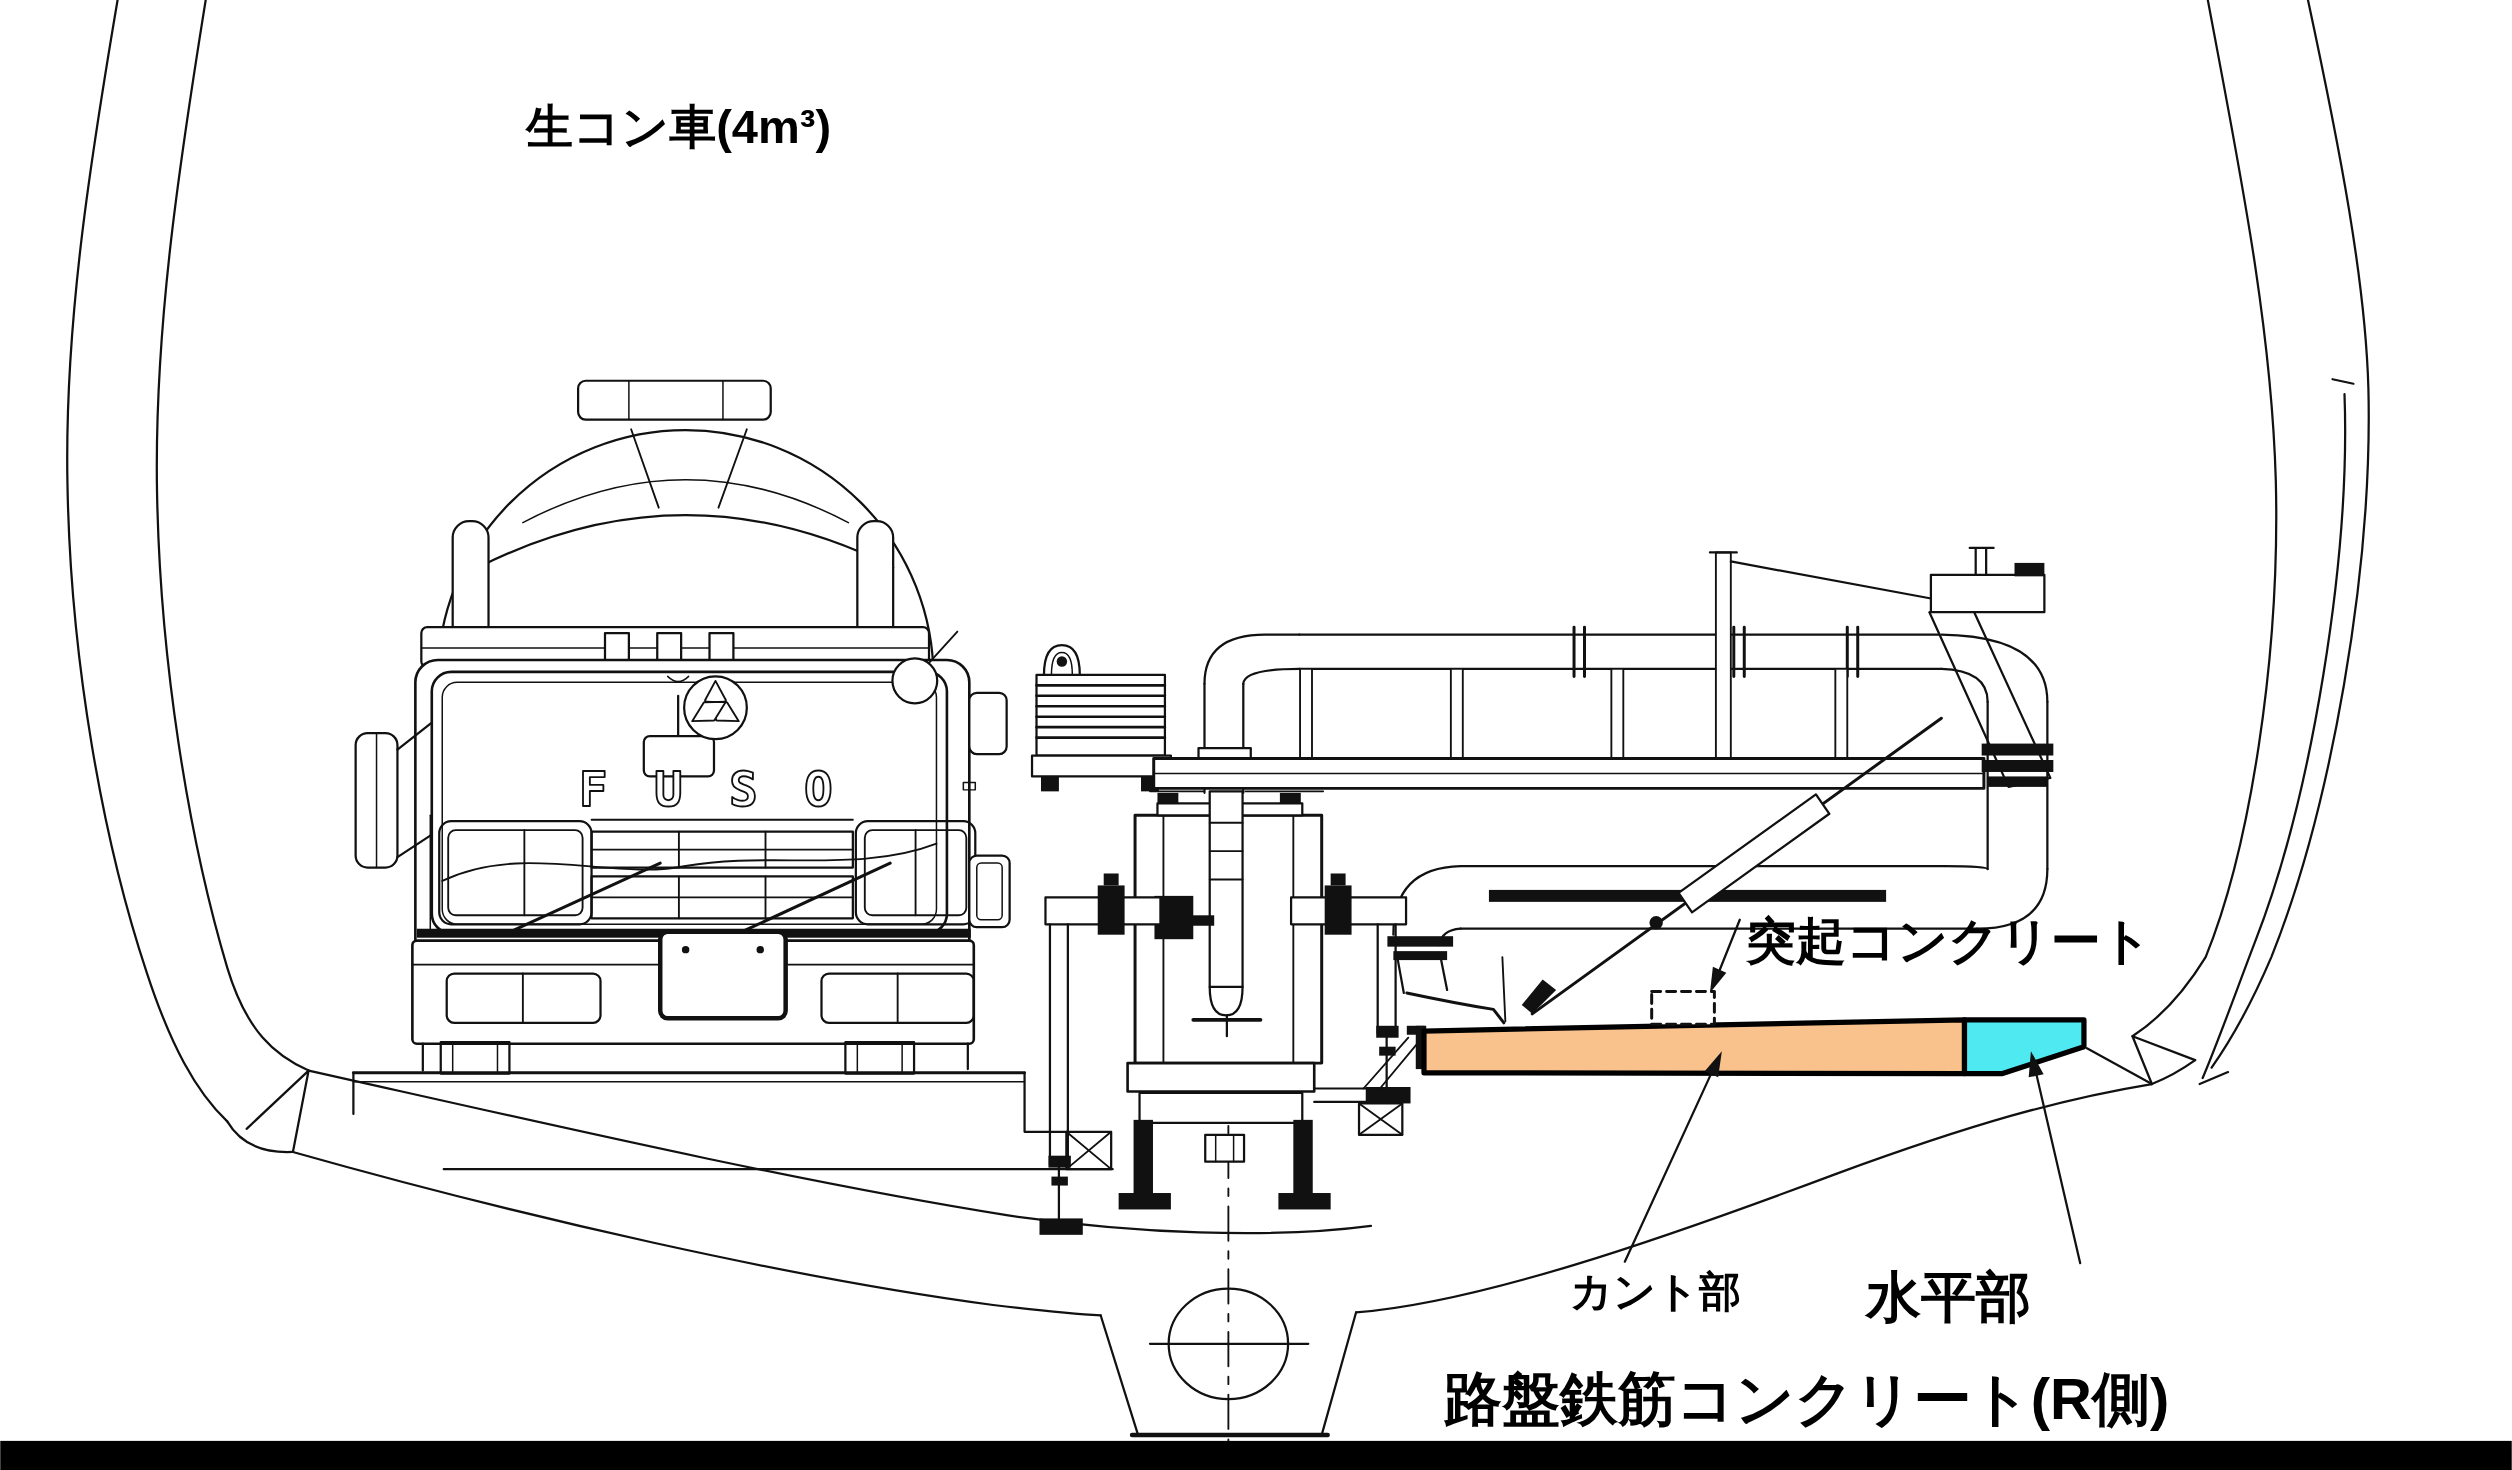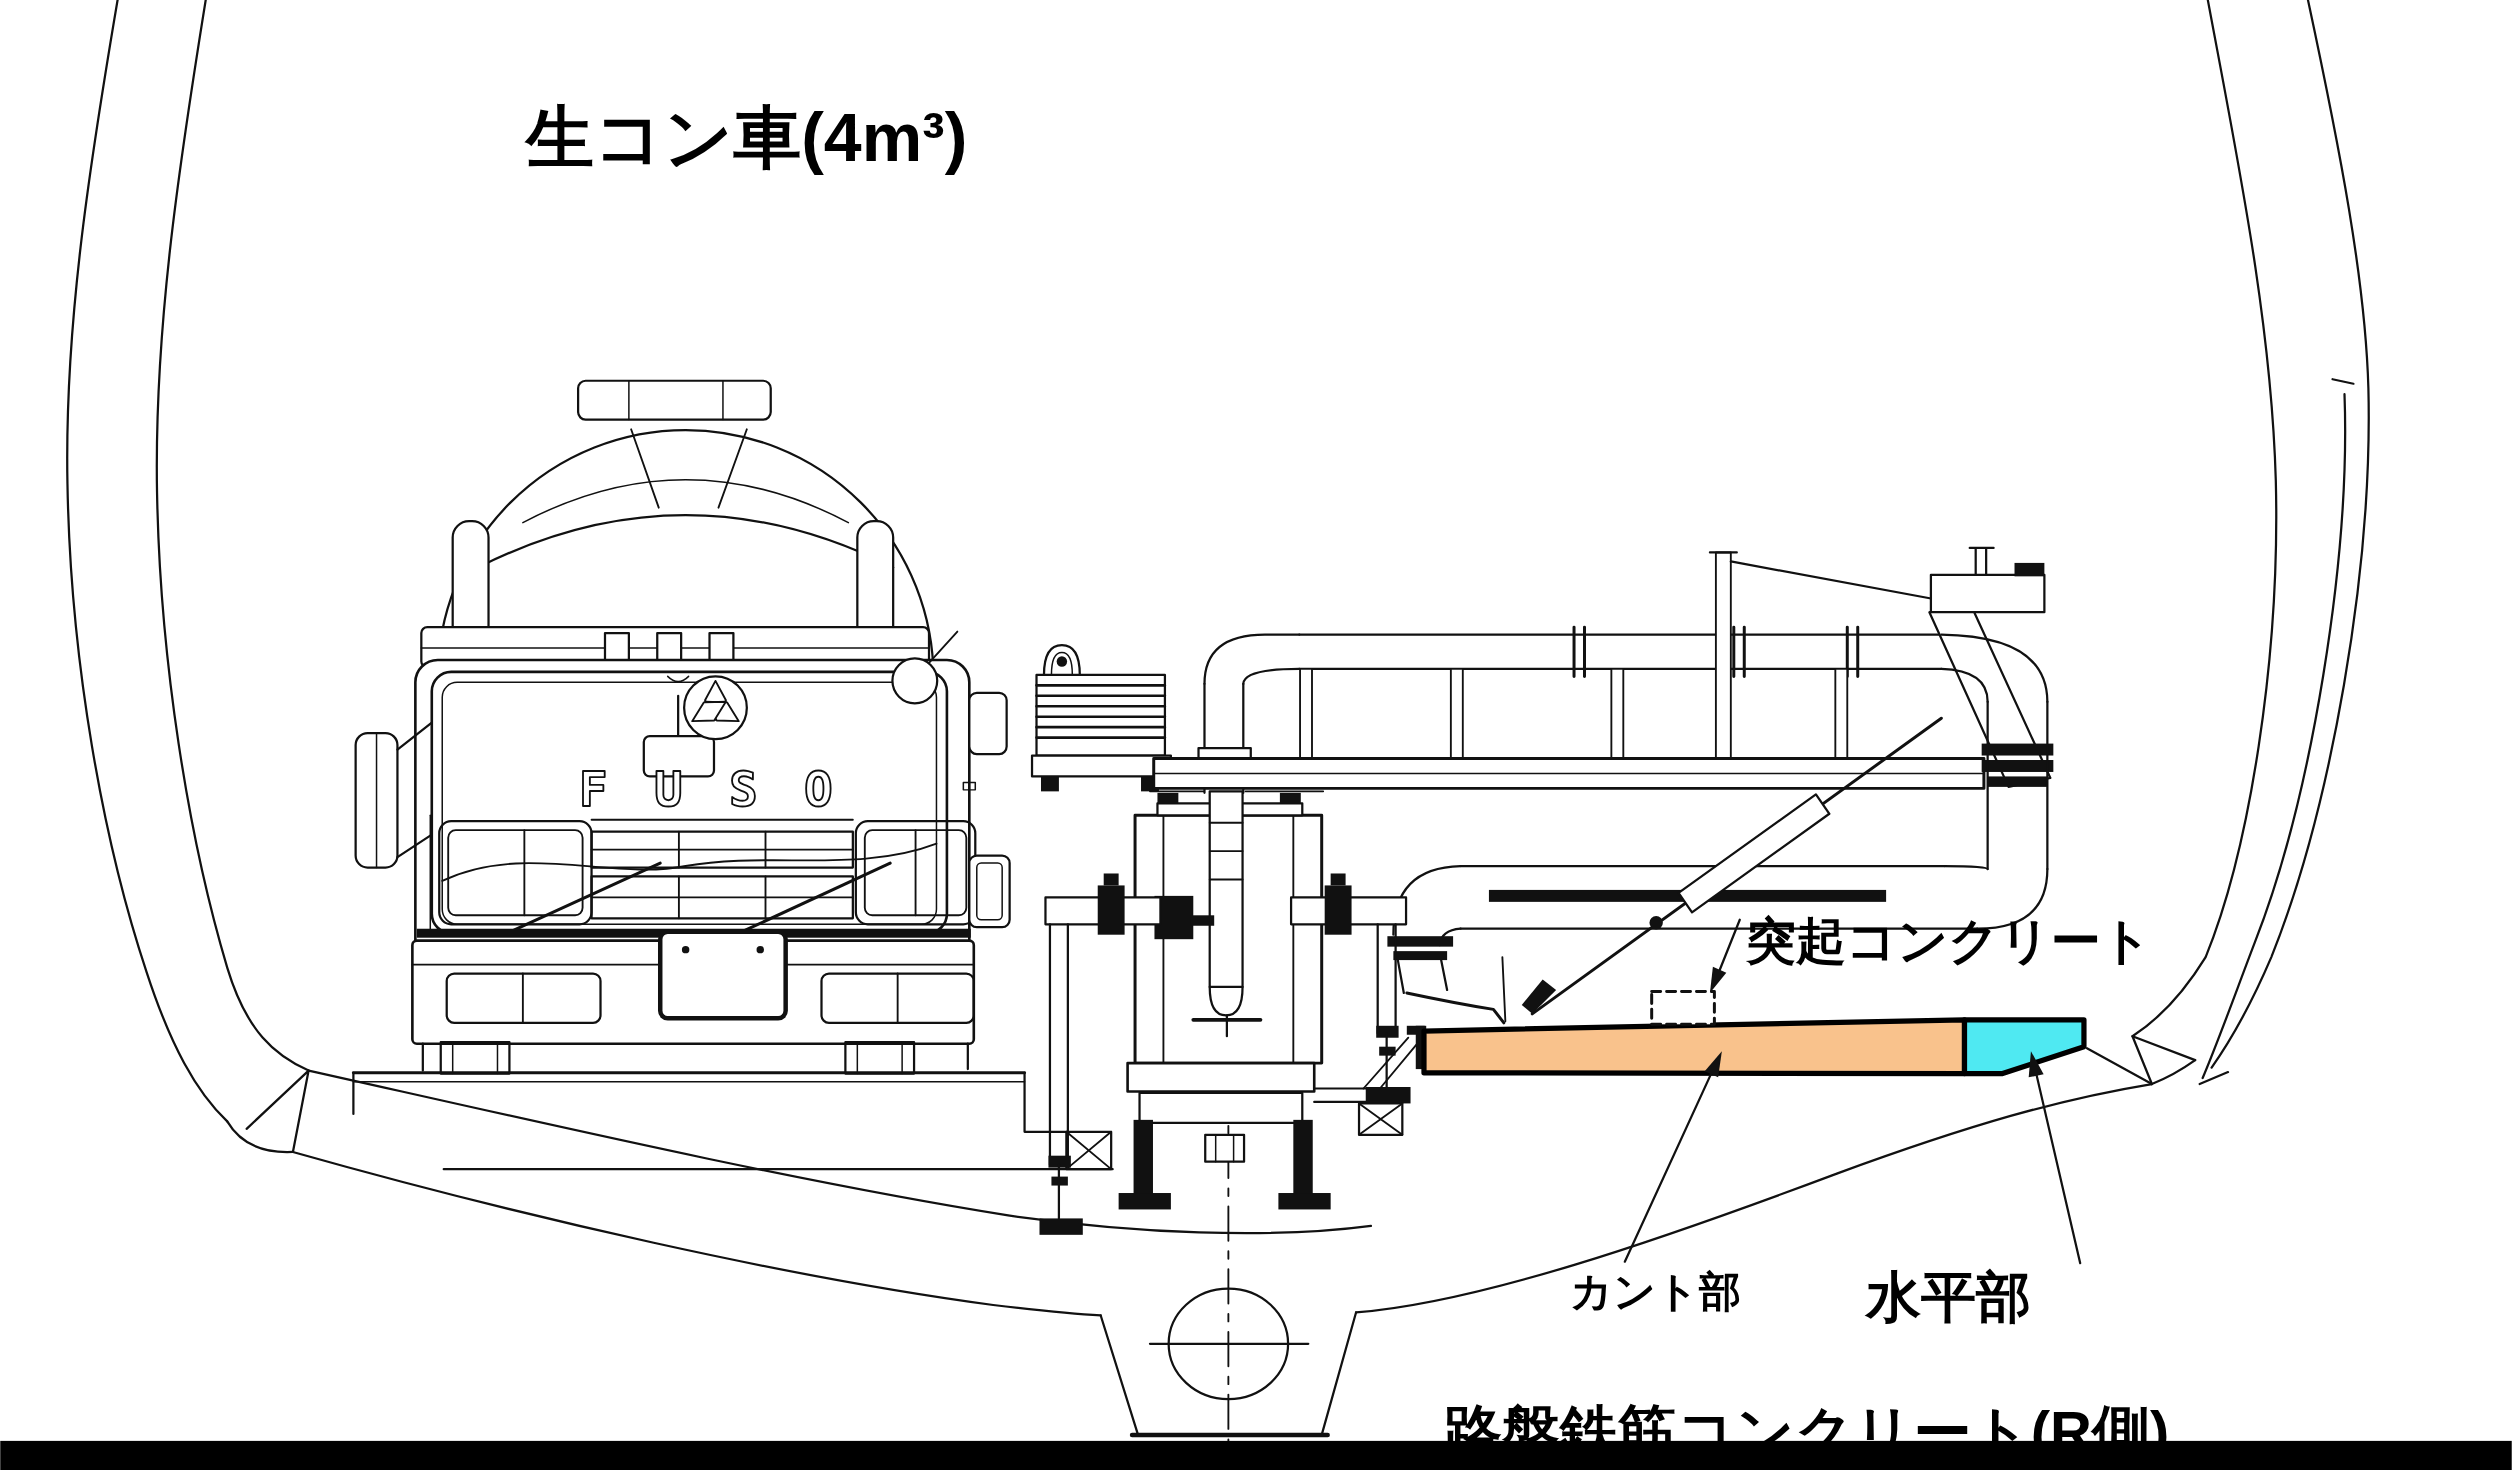--- a/index.html
+++ b/index.html
@@ -1,25 +1,25 @@
 <!DOCTYPE html>
 <html style="font-size:12px"><head>
 <meta charset="utf-8">
 <style>
   html,body{margin:0;padding:0;background:#fff;}
   #stage{position:relative;width:2512px;height:1470px;background:#fff;overflow:hidden;
          font-family:"Liberation Sans","DejaVu Sans",sans-serif;}
   #stage svg{position:absolute;left:0;top:0;}
   .label{position:absolute;font-weight:700;color:#000;white-space:nowrap;line-height:1;}
-  .lb-truck{left:526px;top:103px;font-size:68px;}
+  .lb-truck{left:526px;top:103px;font-size:47px;}
   .lb-dist{left:1268px;top:496px;font-size:63px;}
   .lb-prot{left:1746px;top:916px;font-size:50px;}
   .lb-cant{left:1570px;top:1271px;font-size:42px;}
   .lb-horz{left:1866px;top:1270px;font-size:55px;font-family:Liberation Serif, serif;}
-  .lb-road{left:1444px;top:1370px;font-size:58px;margin-top:33px;}
+  .lb-road{left:1444px;top:1370px;font-size:58px;}
 </style>
 </head>
 <body>
 
 <div id="stage">
 
 <svg viewBox="0 0 3364 1969" width="2512" height="1470">
   <g stroke="#111" fill="none" stroke-width="3" stroke-linejoin="round" stroke-linecap="round">
 
     <g>

